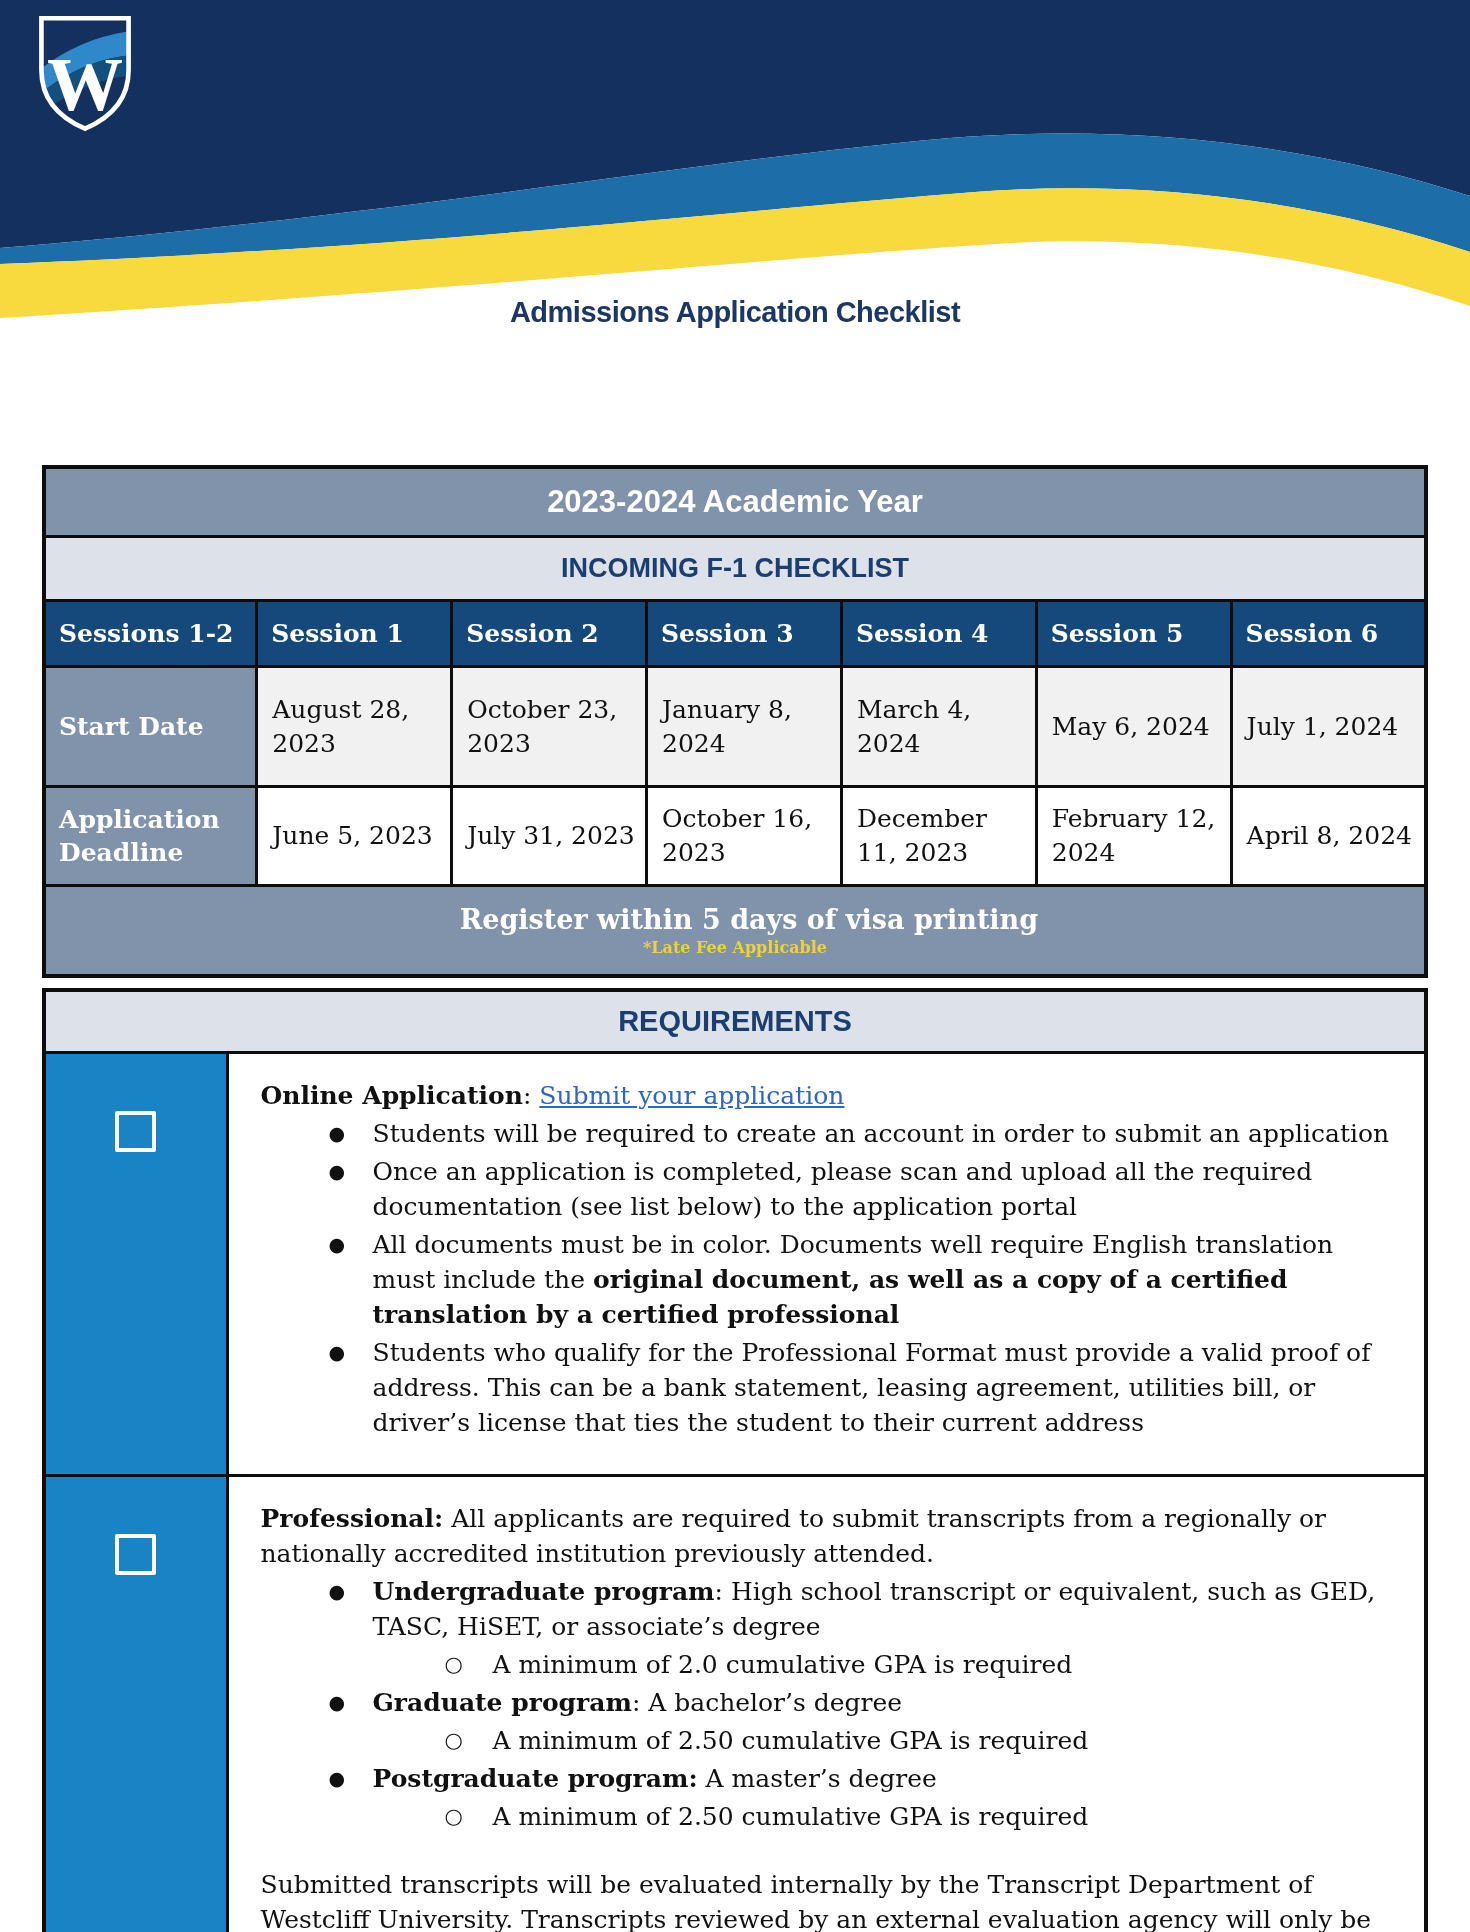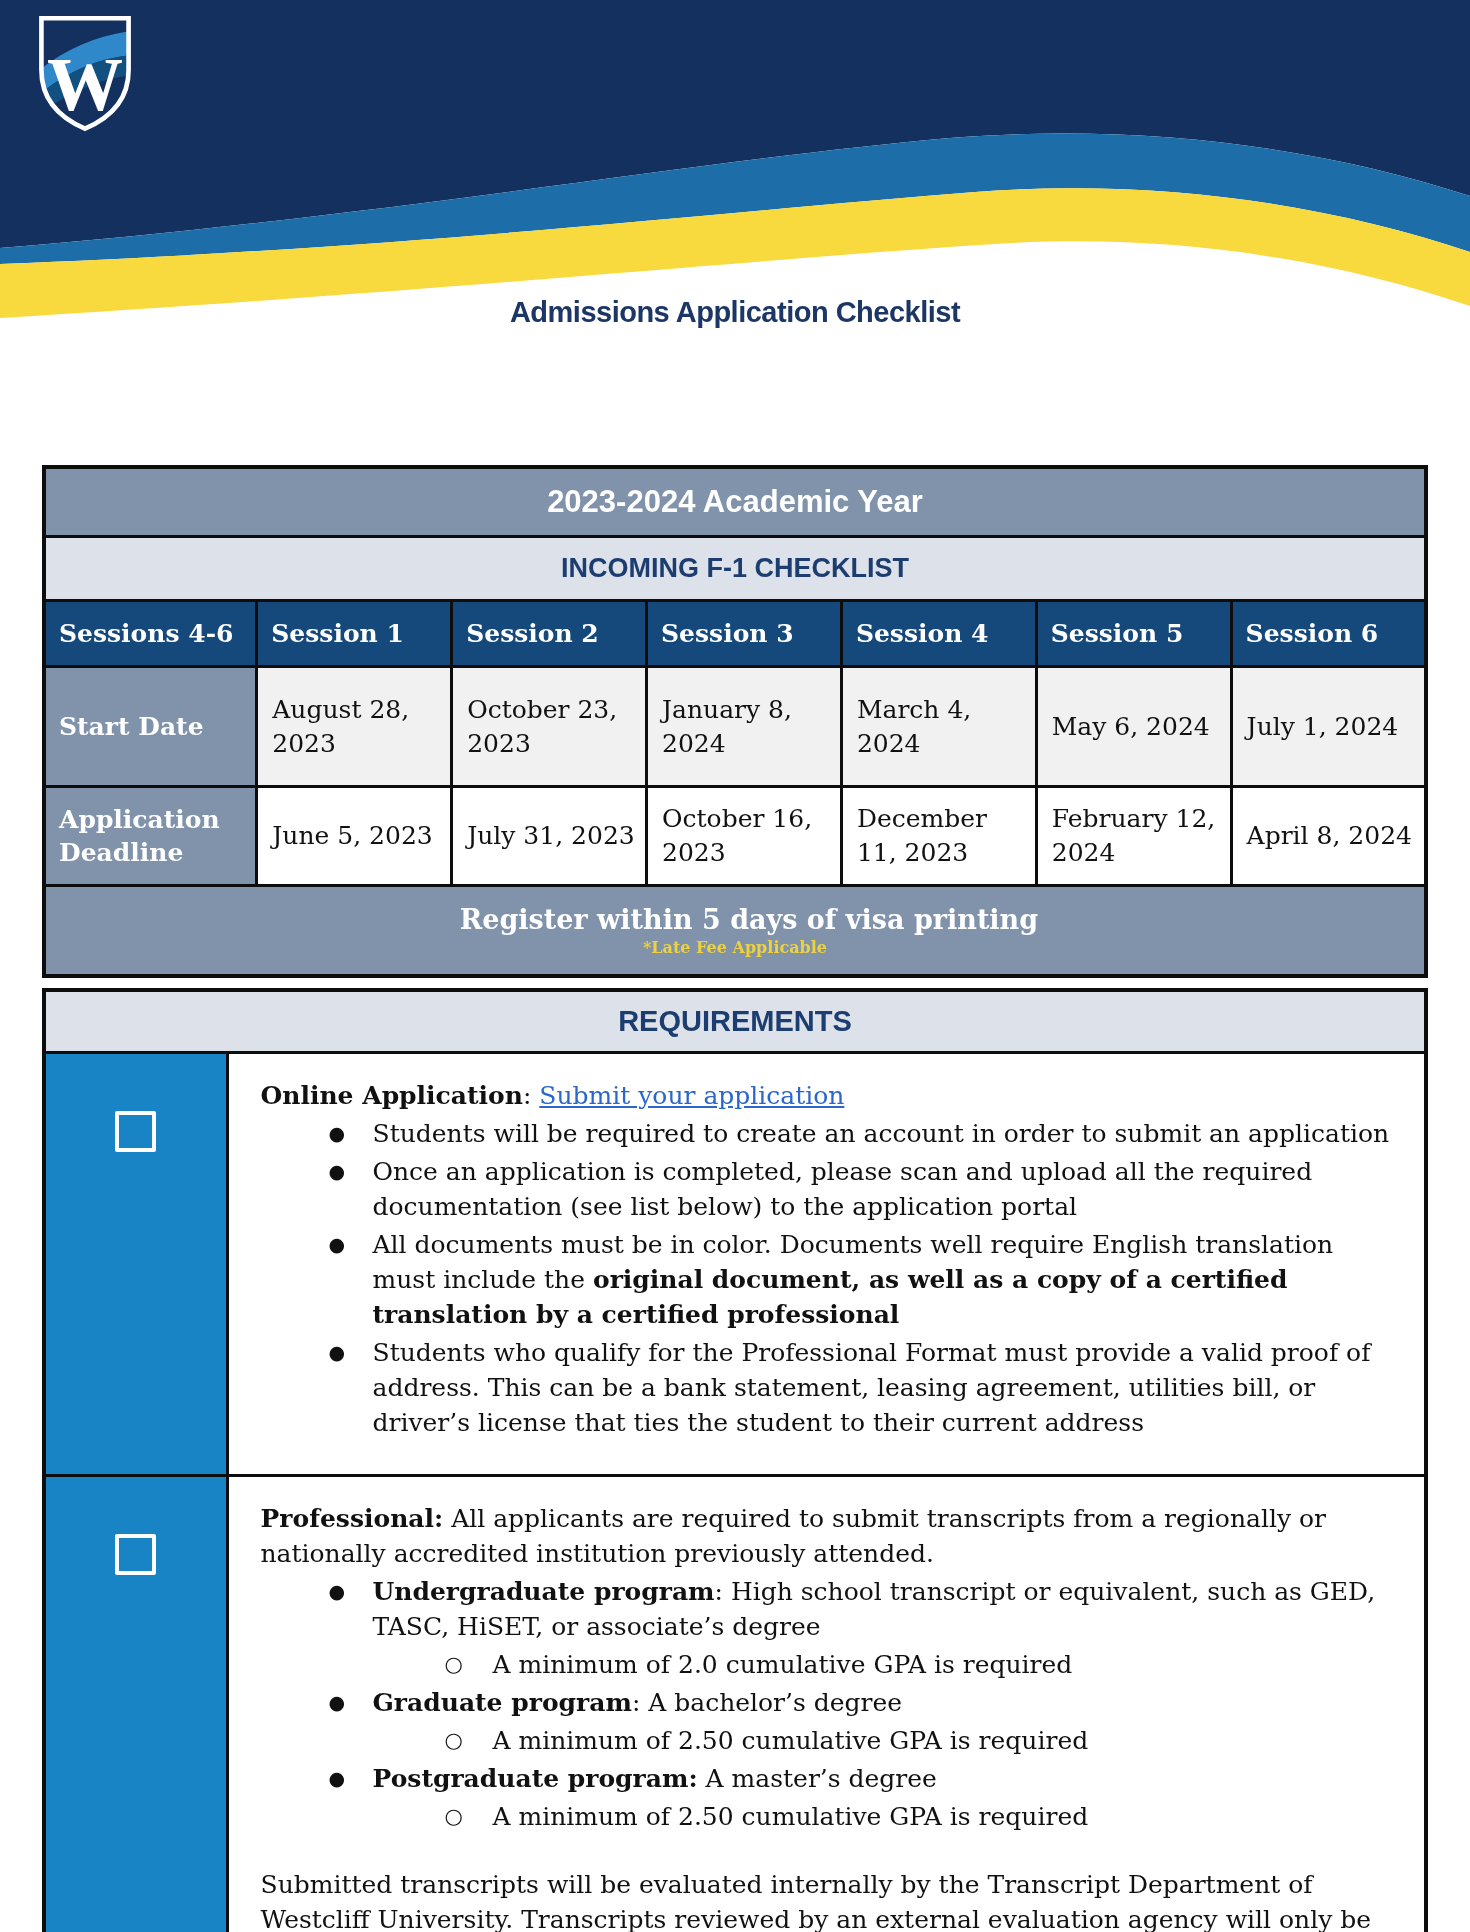--- a/index.html
+++ b/index.html
@@ -107,21 +107,21 @@
         <col>
     </colgroup>
     <tbody>
         <tr>
           <td class="t-title" colspan="7">2023-2024 Academic Year</td>
         </tr>
     <tr>
           <td class="t-sub" colspan="7">INCOMING F-1 CHECKLIST</td>
         </tr>
     <tr class="sess-head">
-      <th>Sessions 4-6</th>
+      <th>Sessions 1-2</th>
       <th>Session 1</th>
       <th>Session 2</th>
       <th>Session 3</th>
       <th>Session 4</th>
       <th>Session 5</th>
       <th>Session 6</th>
     </tr>
     <tr class="r-start">
       <td class="rowlabel">Start Date</td>
       <td class="datecell">August 28, 2023</td>

